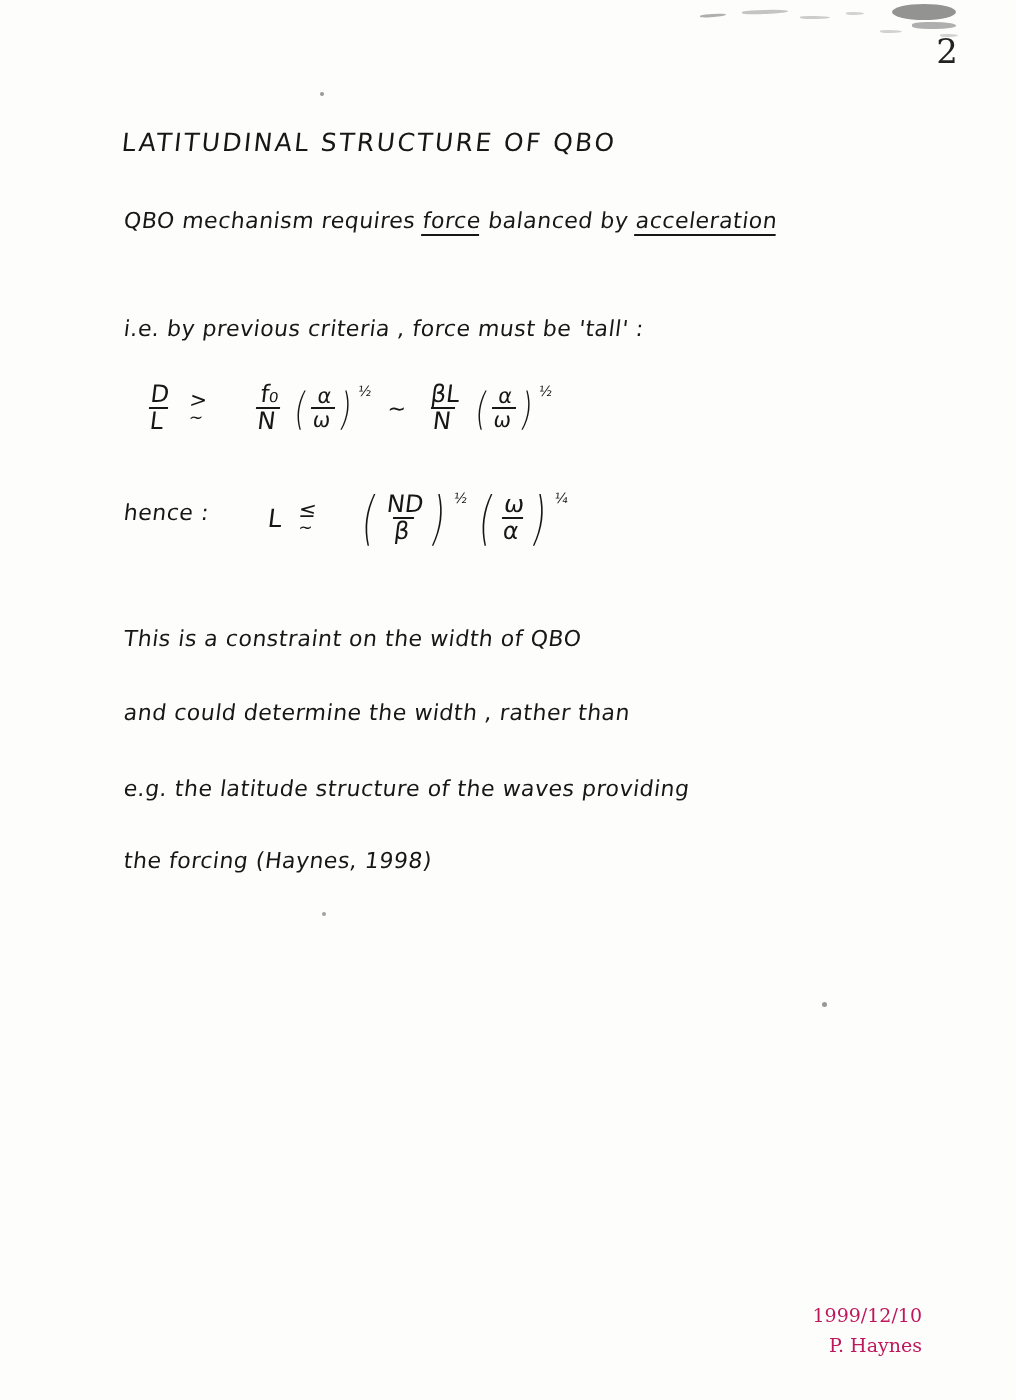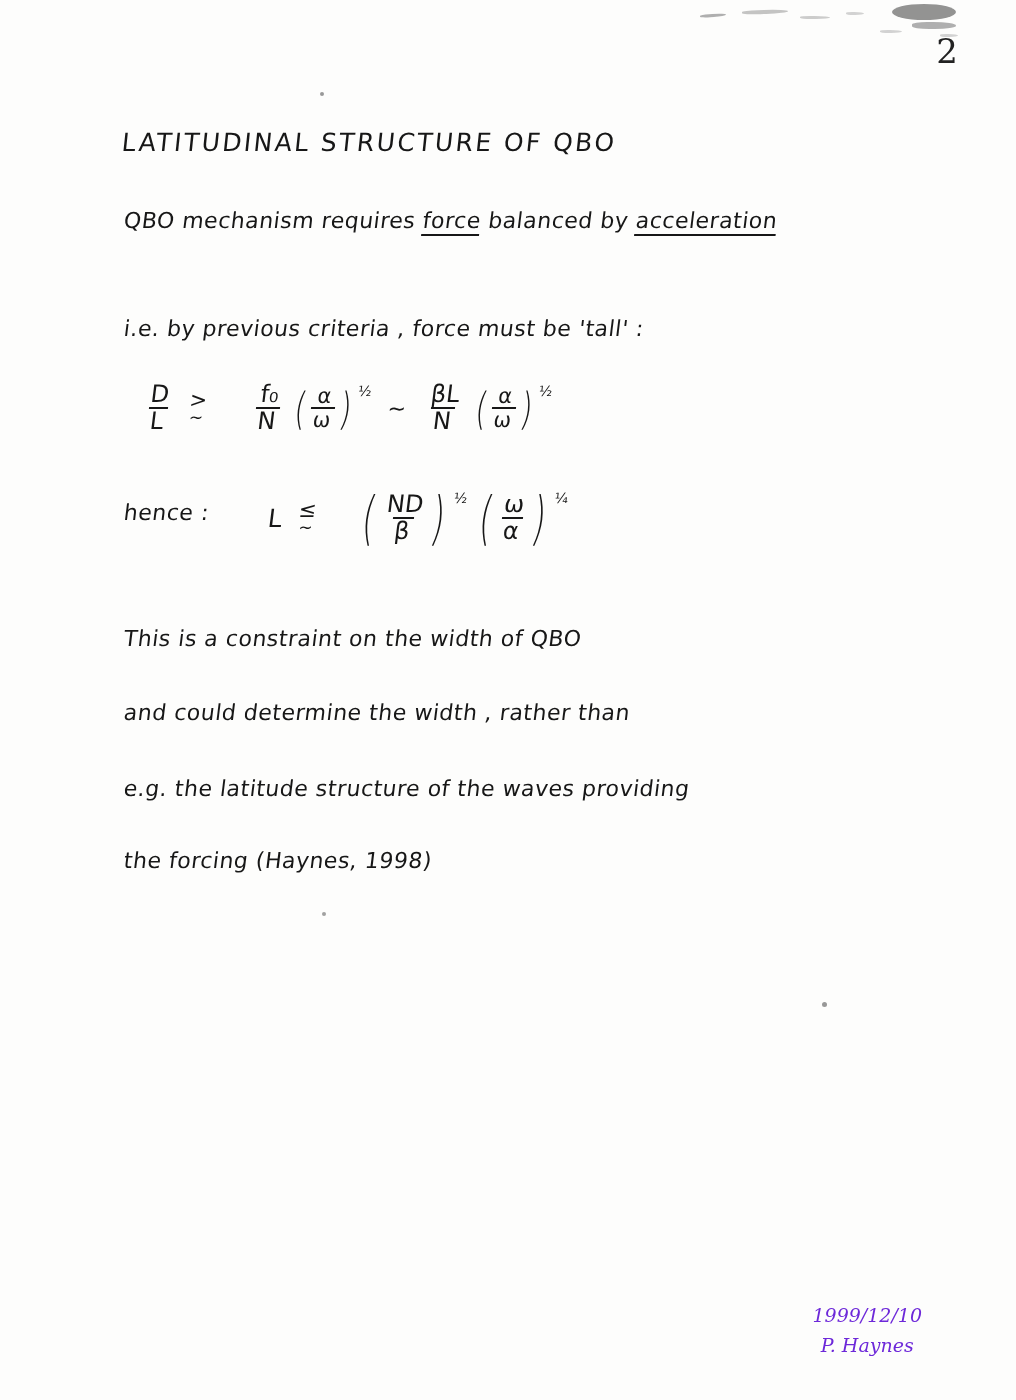--- a/index.html
+++ b/index.html
@@ -149,26 +149,25 @@
     transform: scaleX(.6);
     display: inline-flex;
     align-items: center;
   }
 
   
   .footer {
     position: absolute;
     right: 94px;
     bottom: 40px;
-    text-align: center;
+    text-align: right;
     font-family: "DejaVu Serif", serif;
     font-size: 19px;
-    color: #6d28d9;
+    color: #be185d;
     line-height: 1.55;
-    font-style: italic;
   }
 </style>
 </head>
 <body>
 
 <div class="page">
 
   <div class="smudge sm1"></div>
   <div class="smudge sm2"></div>
   <div class="smudge sm3"></div>

